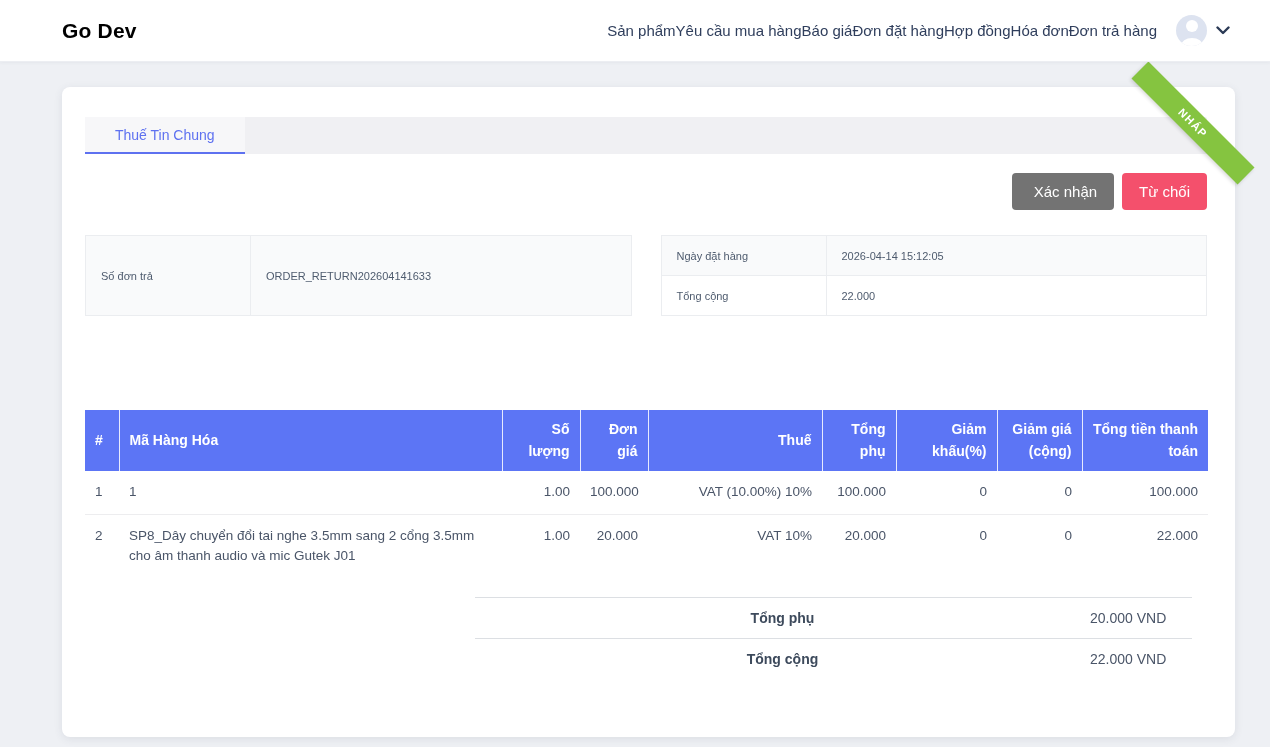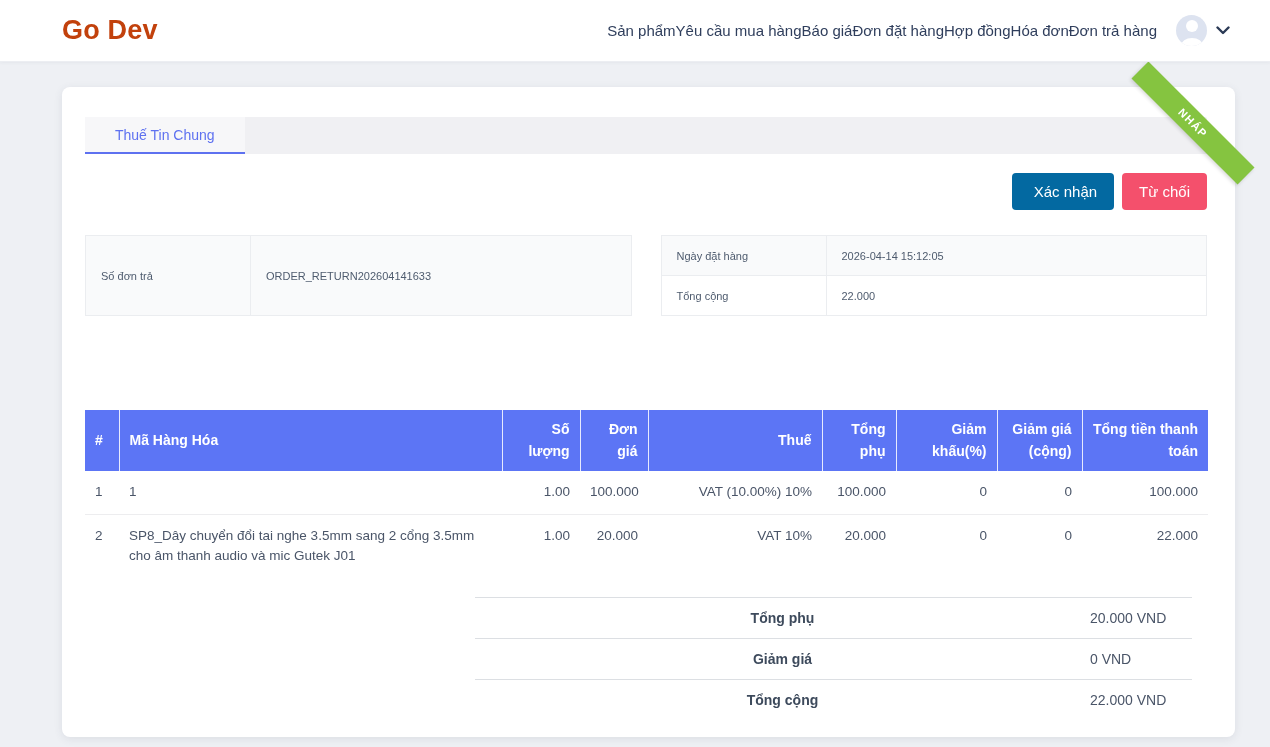--- a/index.html
+++ b/index.html
@@ -5,21 +5,21 @@
   * { box-sizing: border-box; margin: 0; padding: 0; }
   html, body { width: 1270px; height: 747px; overflow: hidden; }
   body { background: #eef0f4; font-family: "Liberation Sans", sans-serif; }
 
   
   .topbar {
     height: 62px; background: #fff; display: flex; align-items: center;
     padding: 0 40px 0 62px; border-bottom: 1px solid #eceef2;
     box-shadow: 0 1px 3px rgba(40,50,70,.05); position: relative; z-index: 3;
   }
-  .logo { font-size: 27px; font-weight: bold; color: #c2410c; letter-spacing: .2px; cursor: pointer; }
+  .logo { font-size: 21px; font-weight: bold; color: #000000; letter-spacing: .2px; cursor: pointer; }
   .nav { margin-left: auto; display: flex; align-items: center; }
   .nav-link { font-size: 15px; color: #2f3e5c; cursor: pointer; white-space: nowrap; }
   .user { display: flex; align-items: center; gap: 9px; margin-left: 19px; cursor: pointer; }
   .avatar { width: 31px; height: 31px; border-radius: 50%; background: #dde3f0; position: relative; overflow: hidden; flex: none; }
   .avatar .head { position: absolute; top: 5px; left: 9.5px; width: 12px; height: 12px; background: #fff; border-radius: 50%; }
   .avatar .shoulders { position: absolute; bottom: -8px; left: 4.5px; width: 22px; height: 16px; background: #fff; border-radius: 50%; }
   .chevron { display: flex; align-items: center; }
 
   
   .card {
@@ -40,21 +40,21 @@
     background: #f7f7f9; color: #5e71f0; font-size: 14px; padding: 0 30px;
     display: flex; align-items: center; border-bottom: 2px solid #5e71f0; cursor: pointer;
   }
 
   
   .actions { display: flex; justify-content: flex-end; gap: 8px; margin-top: 19px; }
   .btn {
     border: none; border-radius: 4px; color: #fff; font-size: 15px;
     padding: 10px 17px; font-family: inherit; cursor: pointer;
   }
-  .btn-confirm { background: #0369a1; padding-left: 22px; }
+  .btn-confirm { background: #737373; padding-left: 22px; }
   .btn-reject  { background: #f4506c; }
 
   
   .info-row { display: flex; gap: 29px; margin-top: 25px; }
   .info-table { flex: 1; border-collapse: collapse; font-size: 11px; color: #4e5b6e; }
   .info-table td { border: 1px solid #ebedf0; padding: 11px 15px; height: 40px; }
   .info-table tr:first-child td { background: #f9fafb; }
   .info-table td.lbl { width: 165px; }
 
   
@@ -190,21 +190,17 @@
       </tbody>
     </table>
   </div>
 
   <div class="summary">
     <div class="summary-row">
       <div class="summary-label">Tổng phụ</div>
       <div class="summary-value">20.000 VND</div>
     </div>
     <div class="summary-row">
-      <div class="summary-label">Giảm giá</div>
-      <div class="summary-value">0 VND</div>
-    </div>
-    <div class="summary-row">
       <div class="summary-label">Tổng cộng</div>
       <div class="summary-value">22.000 VND</div>
     </div>
   </div>
 </main>
 
 </body></html>

